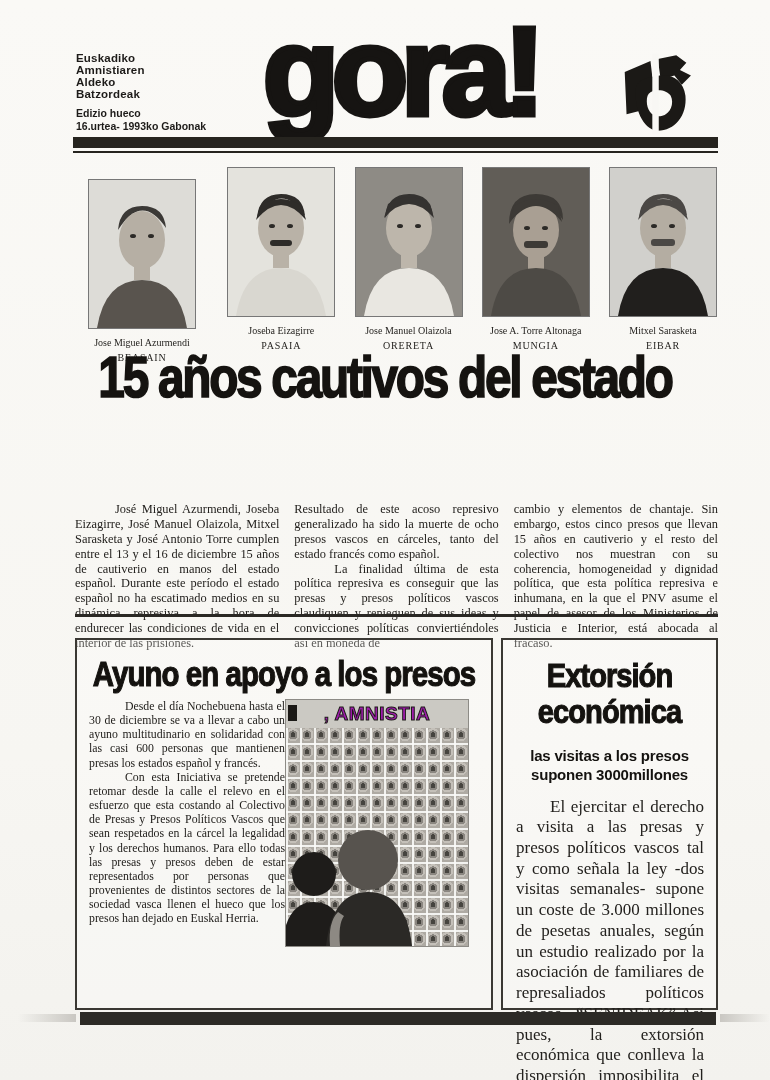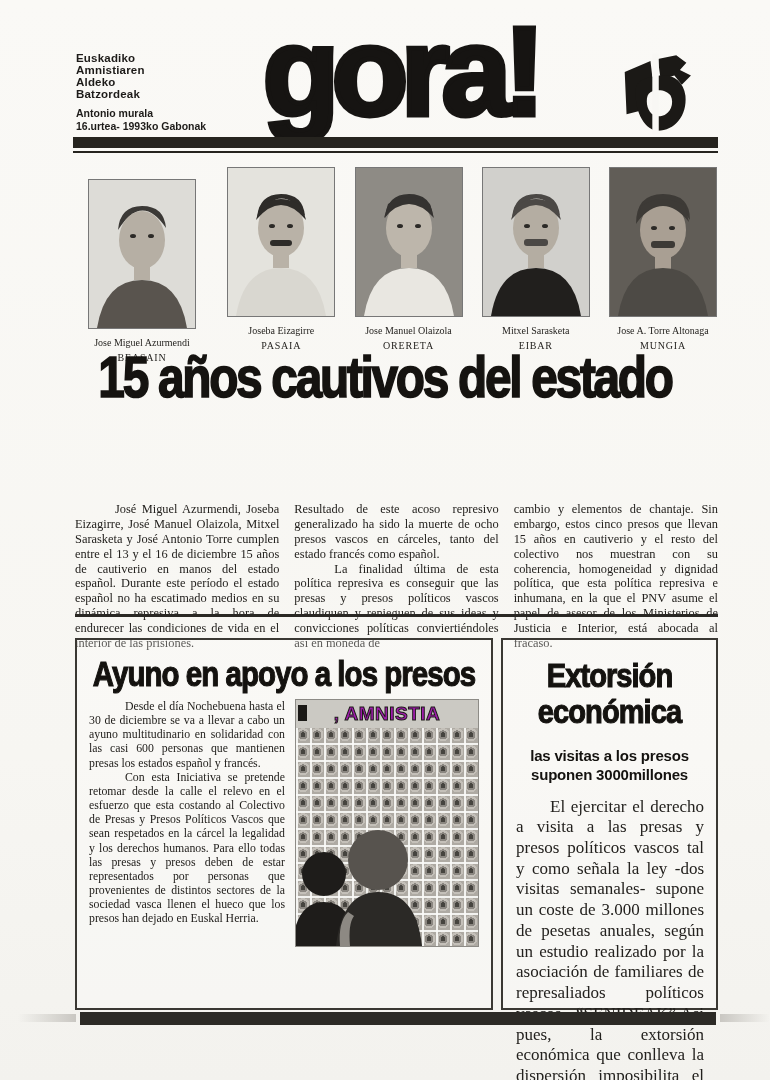--- a/index.html
+++ b/index.html
@@ -54,21 +54,21 @@
   
   .box{position:absolute;border:2px solid #3a3833;background:rgba(255,255,255,.25);}
   .box-ayuno{left:75px;top:638px;width:414px;height:368px;}
   .box-extorsion{left:501px;top:638px;width:213px;height:368px;}
   .ayuno-title{
     margin-top:16px;text-align:center;font-weight:bold;font-size:31px;
     letter-spacing:-1px;transform:scale(.95,1.15);transform-origin:center top;
     color:#14120f;-webkit-text-stroke:1px #14120f;line-height:1;
   }
   .ayuno-sub{margin-top:16px;text-align:center;font-weight:bold;font-size:15.5px;letter-spacing:-.2px;color:#14120f;}
-  .ayuno-row{display:flex;gap:10px;padding:12px 10px 0 12px;}
+  .ayuno-row{display:flex;padding:12px 10px 0 12px;}
   .ayuno-text{width:196px;font-family:"Liberation Serif",serif;font-size:11.8px;line-height:1.2;text-align:justify;color:#23211e;}
   .ayuno-text p{margin:0;text-indent:36px;}
   .amnistia-photo{
     position:relative;width:182px;height:246px;border:1px solid #8d8b86;background:#efeeea;overflow:hidden;
   }
   .amnistia-banner{
     position:relative;height:28px;background:#cbc9c3;display:flex;align-items:center;justify-content:center;
     font-weight:bold;font-size:19px;letter-spacing:.5px;color:#a21caf;
     -webkit-text-stroke:1px #1b1916;white-space:nowrap;overflow:hidden;
   }
@@ -104,21 +104,21 @@
 
 <div class="page">
 
   <div class="org-block">
     <div>Euskadiko</div>
     <div>Amnistiaren</div>
     <div>Aldeko</div>
     <div>Batzordeak</div>
   </div>
   <div class="edition-block">
-    <div>Antonio murala</div>
+    <div>Edizio hueco</div>
     <div>16.urtea- 1993ko Gabonak</div>
   </div>
   <div class="logotype">gora!</div>
   <div class="org-logo">
     <svg viewBox="0 0 100 100" width="96" height="92" aria-hidden="true">
       <g fill="#1b1916">
         <polygon points="16,26 44,14 47,40 30,44 34,68 18,72"></polygon>
         <polygon points="52,12 72,8 83,16 76,24 88,30 78,40 70,30 55,34"></polygon>
         <path d="M28,44 C26,72 40,90 52,90 C70,90 84,74 82,52 C80,36 68,28 54,30 C38,32 29,36 28,44 Z
                  M44,48 C52,44 62,46 66,52 C70,60 66,72 56,74 C46,76 40,68 40,58 C40,53 41,50 44,48 Z"></path>
@@ -178,56 +178,56 @@
             <ellipse cx="62" cy="58" rx="3" ry="2" fill="#2c2a27"></ellipse>
             <rect x="45" y="84" width="16" height="16" fill="var(--skin)"></rect>
             <path d="M8,148 q8,-48 45,-48 q37,0 45,48z" fill="var(--shirt)"></path>
           </svg>
       </div>
       <figcaption class="caption">
         <div>Jose Manuel Olaizola</div>
         <div class="town">ORERETA</div>
       </figcaption>
     </figure>
-    <figure class="prisoner p4" style="margin:0">
-      <div class="frame">
-        <svg viewBox="0 0 106 148">
-            <rect width="106" height="148" fill="var(--bg)"></rect>
-            <path d="M29,50 q24,-38 48,-2 q-2,-22 -24,-22 q-22,0 -24,24z" fill="var(--hair)"></path>
-            <ellipse cx="53" cy="60" rx="23" ry="29" fill="var(--skin)"></ellipse>
-            <path d="M28,52 q25,-30 50,0 l-4,-14 q-21,-14 -42,0z" fill="var(--hair)"></path>
-            <ellipse cx="44" cy="58" rx="3" ry="2" fill="#2c2a27"></ellipse>
-            <ellipse cx="62" cy="58" rx="3" ry="2" fill="#2c2a27"></ellipse>
-            <rect class="stache" x="41" y="71" width="24" height="7" rx="3" fill="var(--hair)"></rect>
-            <rect x="45" y="84" width="16" height="16" fill="var(--skin)"></rect>
-            <path d="M8,148 q8,-48 45,-48 q37,0 45,48z" fill="var(--shirt)"></path>
-          </svg>
-      </div>
-      <figcaption class="caption">
-        <div>Mitxel Sarasketa</div>
-        <div class="town">EIBAR</div>
-      </figcaption>
-    </figure>
     <figure class="prisoner p5" style="margin:0">
       <div class="frame">
         <svg viewBox="0 0 106 148">
             <rect width="106" height="148" fill="var(--bg)"></rect>
             <path d="M26,56 q27,-44 54,-4 q0,-26 -27,-26 q-27,0 -27,30z" fill="var(--hair)"></path>
             <ellipse cx="53" cy="62" rx="23" ry="29" fill="var(--skin)"></ellipse>
             <path d="M27,54 q26,-32 52,0 l-4,-16 q-22,-14 -44,0z" fill="var(--hair)"></path>
             <ellipse cx="44" cy="60" rx="3" ry="2" fill="#2c2a27"></ellipse>
             <ellipse cx="62" cy="60" rx="3" ry="2" fill="#2c2a27"></ellipse>
             <rect class="stache" x="41" y="73" width="24" height="7" rx="3" fill="var(--hair)"></rect>
             <rect x="45" y="86" width="16" height="16" fill="var(--skin)"></rect>
             <path d="M8,148 q8,-48 45,-48 q37,0 45,48z" fill="var(--shirt)"></path>
           </svg>
       </div>
       <figcaption class="caption">
         <div>Jose A. Torre Altonaga</div>
         <div class="town">MUNGIA</div>
+      </figcaption>
+    </figure>
+    <figure class="prisoner p4" style="margin:0">
+      <div class="frame">
+        <svg viewBox="0 0 106 148">
+            <rect width="106" height="148" fill="var(--bg)"></rect>
+            <path d="M29,50 q24,-38 48,-2 q-2,-22 -24,-22 q-22,0 -24,24z" fill="var(--hair)"></path>
+            <ellipse cx="53" cy="60" rx="23" ry="29" fill="var(--skin)"></ellipse>
+            <path d="M28,52 q25,-30 50,0 l-4,-14 q-21,-14 -42,0z" fill="var(--hair)"></path>
+            <ellipse cx="44" cy="58" rx="3" ry="2" fill="#2c2a27"></ellipse>
+            <ellipse cx="62" cy="58" rx="3" ry="2" fill="#2c2a27"></ellipse>
+            <rect class="stache" x="41" y="71" width="24" height="7" rx="3" fill="var(--hair)"></rect>
+            <rect x="45" y="84" width="16" height="16" fill="var(--skin)"></rect>
+            <path d="M8,148 q8,-48 45,-48 q37,0 45,48z" fill="var(--shirt)"></path>
+          </svg>
+      </div>
+      <figcaption class="caption">
+        <div>Mitxel Sarasketa</div>
+        <div class="town">EIBAR</div>
       </figcaption>
     </figure>
   </div>
 
   <h1 class="headline" style="margin:0">15 años cautivos del estado</h1>
 
   <div class="columns">
     <div class="col">
       <p class="indent">José Miguel Azurmendi, Joseba Eizagirre, José Manuel Olaizola, Mitxel Sarasketa y José Antonio Torre cumplen entre el 13 y el 16 de diciembre 15 años de cautiverio en manos del estado español. Durante este período el estado español no ha escatimado medios en su dinámica represiva a la hora de endurecer las condiciones de vida en el interior de las prisiones.</p>
     </div>

